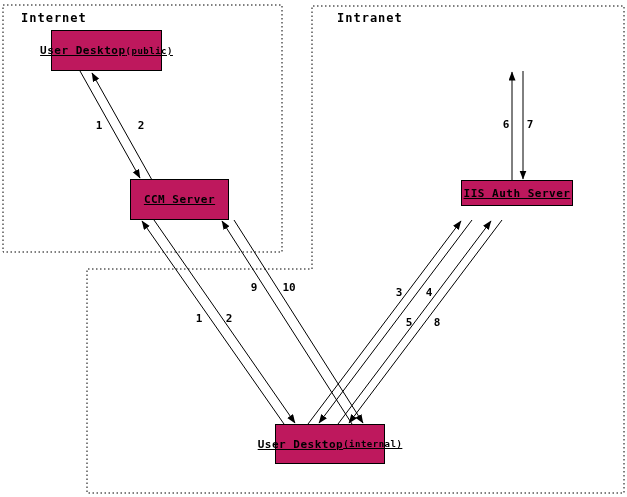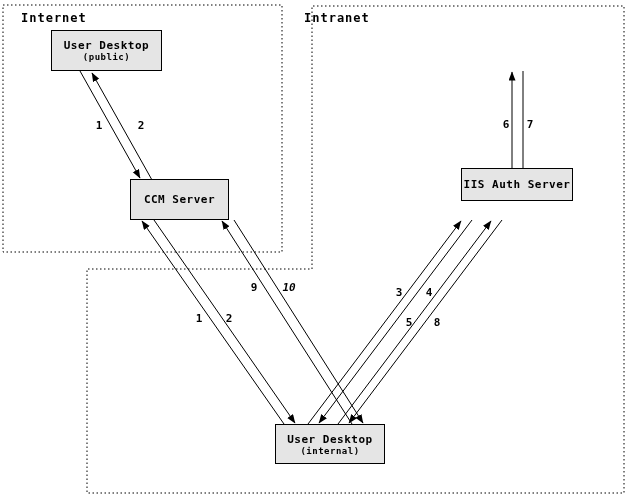--- a/index.html
+++ b/index.html
@@ -19,27 +19,28 @@
   }
   .region-label {
     position: absolute;
     font: bold 12px "DejaVu Sans Mono", monospace;
     letter-spacing: 1px;
     white-space: nowrap;
   }
   .node {
     position: absolute;
     box-sizing: border-box;
-    background: #e5e5e5;
+    background: #be185d;
     border: 1px solid #000000;
     display: flex;
-    flex-direction: column;
+    flex-direction: row;
     align-items: center;
     justify-content: center;
     text-align: center;
+    text-decoration: underline;
   }
   .node-title {
     font: bold 11px "DejaVu Sans Mono", monospace;
     letter-spacing: 0.5px;
     line-height: 13px;
     white-space: nowrap;
   }
   .node-sub {
     font: bold 9px "DejaVu Sans Mono", monospace;
     letter-spacing: 0.5px;
@@ -80,47 +81,47 @@
     <line x1="308" y1="424" x2="461" y2="221" stroke="#000000" stroke-width="1" marker-end="url(#arrow)"></line>
     <line x1="472" y1="220" x2="319" y2="423" stroke="#000000" stroke-width="1" marker-end="url(#arrow)"></line>
     <line x1="338" y1="424" x2="491" y2="221" stroke="#000000" stroke-width="1" marker-end="url(#arrow)"></line>
     <line x1="502" y1="220" x2="349" y2="423" stroke="#000000" stroke-width="1" marker-end="url(#arrow)"></line>
 
     <line x1="512" y1="180" x2="512" y2="72" stroke="#000000" stroke-width="1" marker-end="url(#arrow)"></line>
     <line x1="523" y1="71" x2="523" y2="179" stroke="#000000" stroke-width="1" marker-end="url(#arrow)"></line>
   </svg>
 
   <div class="region-label" style="left:12px; top:11px;margin-left:9px;">Internet</div>
-  <div class="region-label" style="left:304px; top:11px;">Intranet</div>
+  <div class="region-label" style="left:337px; top:11px;">Intranet</div>
 
   <div class="node" style="left:51px; top:30px; width:111px; height:41px;">
     <div class="node-title">User Desktop</div>
     <div class="node-sub">(public)</div>
   </div>
 
   <div class="node" style="left:130px; top:179px; width:99px; height:41px;">
     <div class="node-title">CCM Server</div>
   </div>
 
 
-  <div class="node" style="left:461px; top:168px; width:112px; height:33px;">
+  <div class="node" style="left:461px; top:180px; width:112px; height:26px;">
     <div class="node-title">IIS Auth Server</div>
   </div>
 
   <div class="node" style="left:275px; top:424px; width:110px; height:40px;">
     <div class="node-title">User Desktop</div>
     <div class="node-sub">(internal)</div>
   </div>
 
   <div class="edge-label" style="left:99px;  top:125px;">1</div>
   <div class="edge-label" style="left:141px; top:125px;">2</div>
   <div class="edge-label" style="left:199px; top:318px;">1</div>
   <div class="edge-label" style="left:229px; top:318px;">2</div>
   <div class="edge-label" style="left:254px; top:287px;">9</div>
-  <div class="edge-label" style="left:289px; top:287px;font-style:italic;">10</div>
+  <div class="edge-label" style="left:289px; top:287px;">10</div>
   <div class="edge-label" style="left:399px; top:292px;">3</div>
   <div class="edge-label" style="left:429px; top:292px;">4</div>
   <div class="edge-label" style="left:409px; top:322px;">5</div>
   <div class="edge-label" style="left:437px; top:322px;">8</div>
   <div class="edge-label" style="left:506px; top:124px;">6</div>
   <div class="edge-label" style="left:530px; top:124px;">7</div>
 
 </div>
 
 </body></html>

